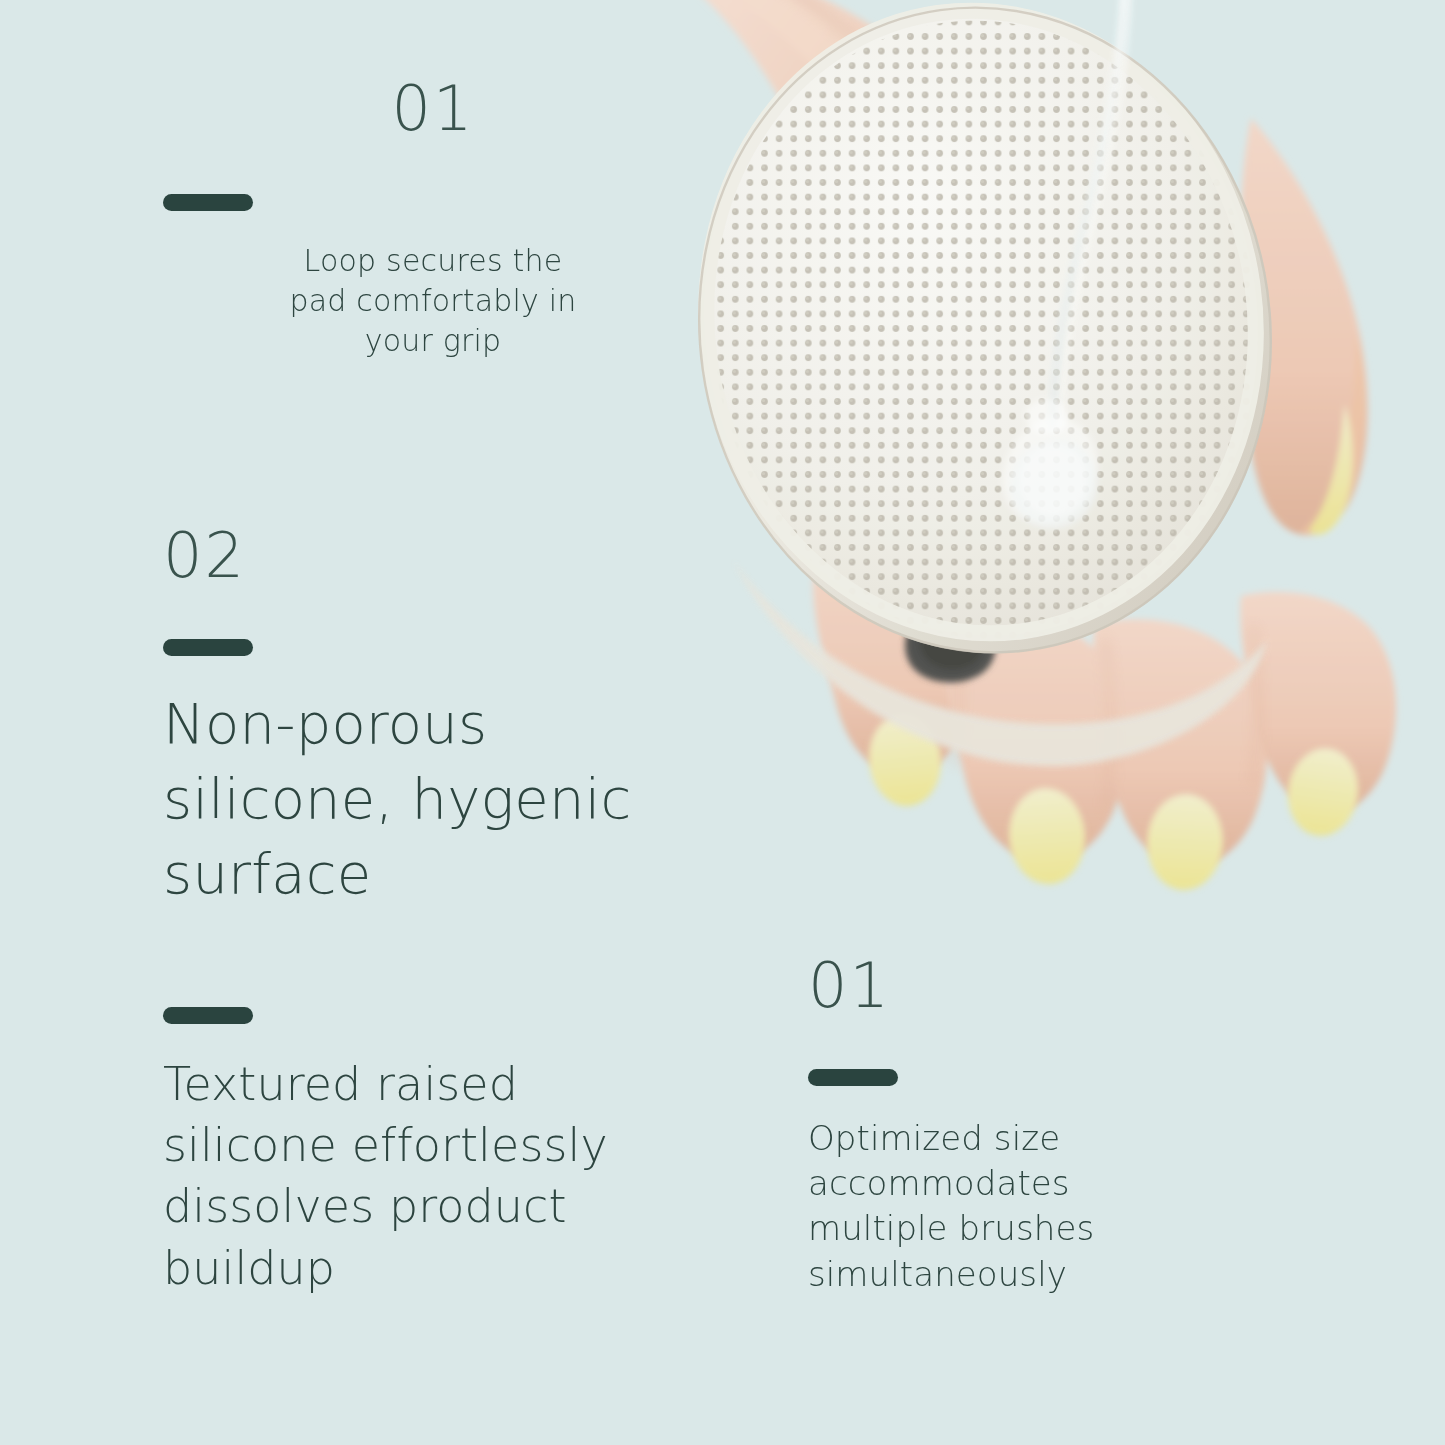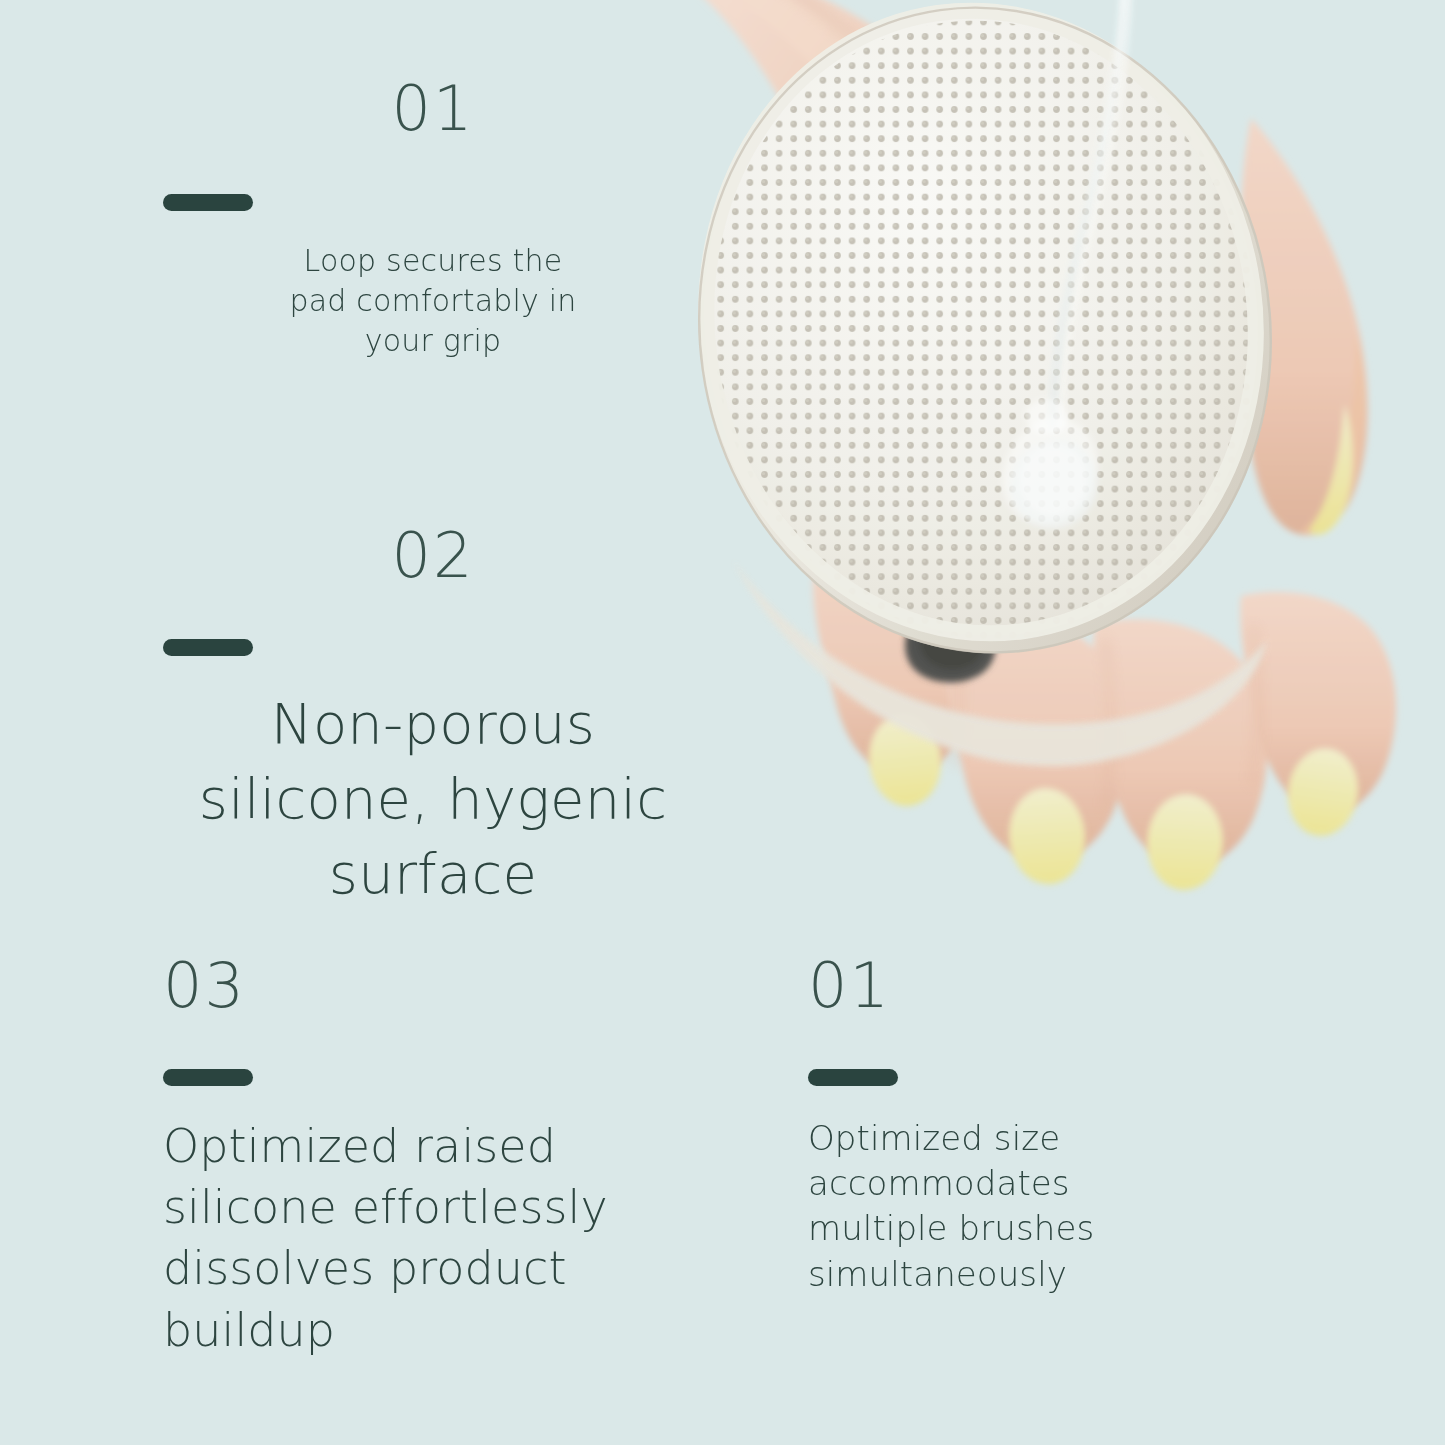--- a/index.html
+++ b/index.html
@@ -52,21 +52,21 @@
     font-weight: 300;
     color: #2d4540;
     white-space: pre-line;
   }
 
   
   #f1 { left: 163px; top: 78px; width: 540px; text-align: center; }
   #f1 .dash { margin-top: 54px; }
   #f1 .body { margin-top: 30px; font-size: 30px; line-height: 1.34; letter-spacing: .2px; }
 
-  #f2 { left: 163px; top: 525px; width: 540px; text-align: center; }
+  #f2 { left: 163px; top: 525px; width: 540px; }
   #f2 .dash { margin-top: 52px; }
   #f2 .body { margin-top: 30px; font-size: 56px; line-height: 1.34; letter-spacing: .2px; }
 
   #f3 { left: 163px; top: 955px; width: 560px; }
   #f3 .dash { margin-top: 52px; }
   #f3 .body { margin-top: 30px; font-size: 46px; line-height: 1.33; letter-spacing: .1px; }
 
   #f4 { left: 808px; top: 955px; width: 560px; }
   #f4 .dash { margin-top: 52px; }
   #f4 .body { margin-top: 30px; font-size: 34px; line-height: 1.33; letter-spacing: .1px; }
@@ -240,23 +240,22 @@
 
   <div class="feature" id="f2">
     <div class="num">02</div>
     <div class="dash"></div>
     <div class="body">Non-porous
 silicone, hygenic
 surface</div>
   </div>
 
   <div class="feature" id="f3">
-    <div class="num">03</div>
-    <div class="dash"></div>
-    <div class="body">Optimized raised
+    <div class="dash"></div>
+    <div class="body">Textured raised
 silicone effortlessly
 dissolves product
 buildup</div>
   </div>
 
   <div class="feature" id="f4">
     <div class="num">01</div>
     <div class="dash"></div>
     <div class="body">Optimized size
 accommodates

